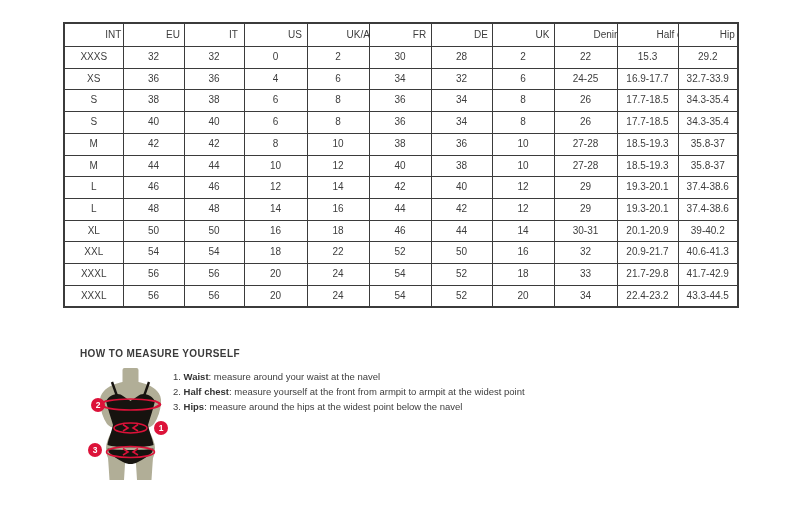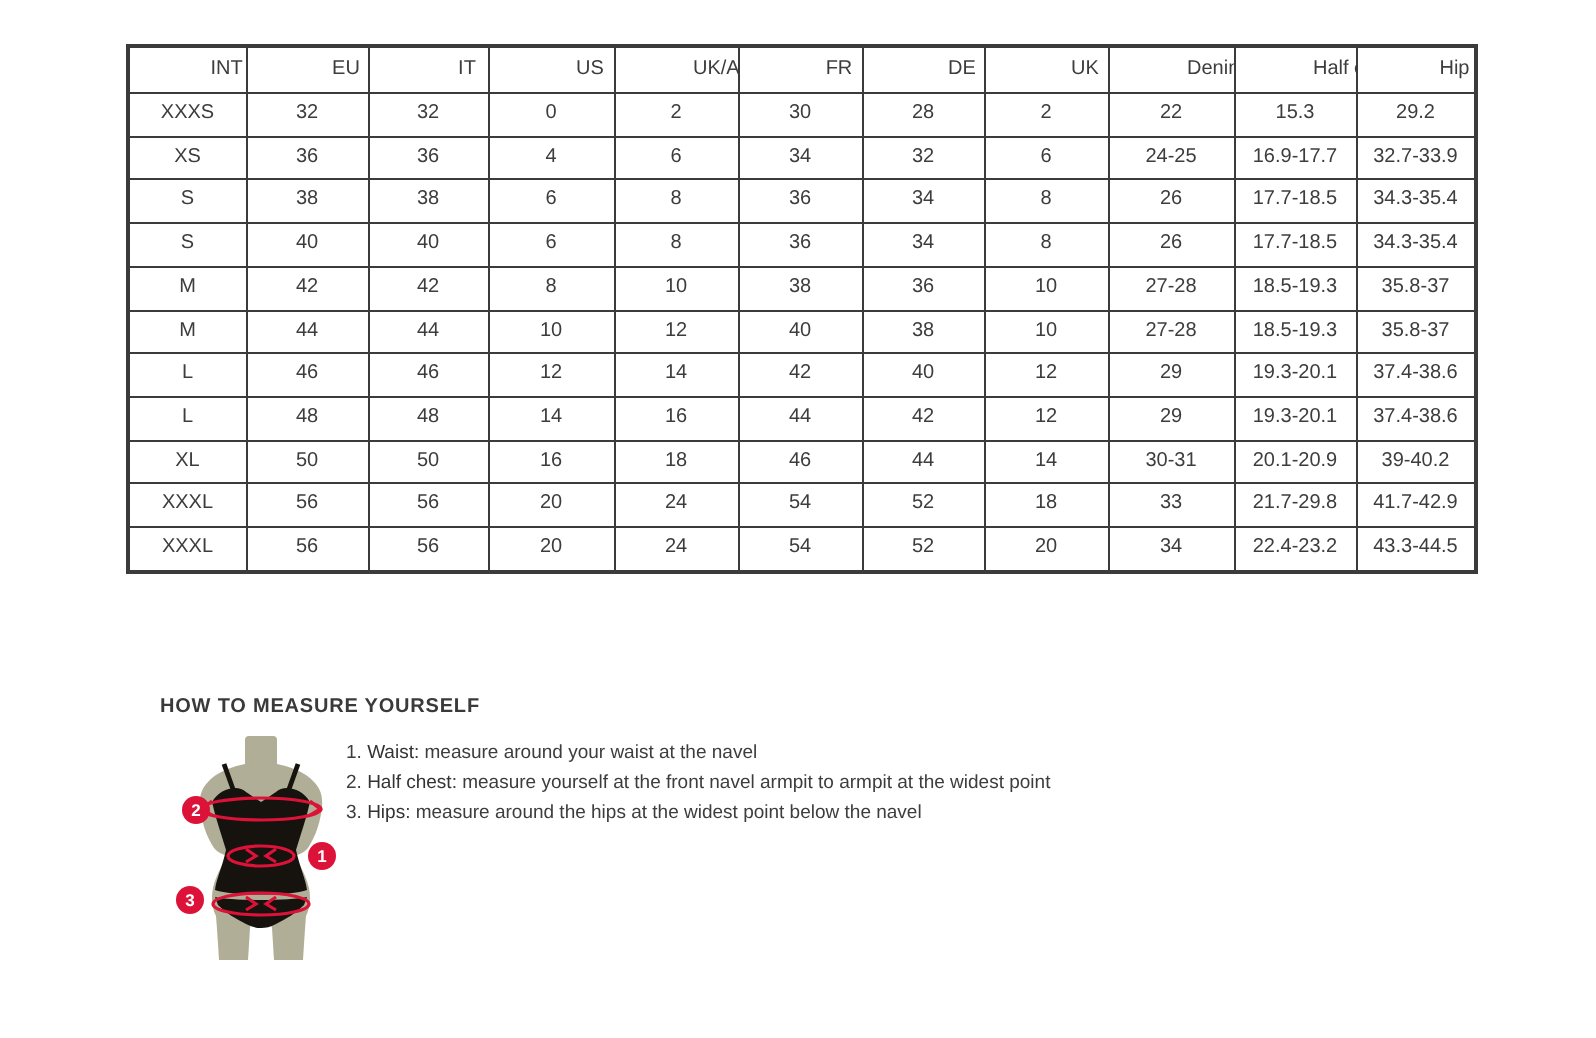--- a/index.html
+++ b/index.html
@@ -17,21 +17,21 @@
       padding:0;height:20.7px;line-height:20.7px;
       white-space:nowrap;overflow:hidden;}
   table.size th{height:22px;line-height:22px;padding-left:39px;}
 
   
   #measure-heading{position:absolute;left:80px;top:348px;
       font-size:10px;font-weight:700;color:#3a3a3a;letter-spacing:.4px;}
   #measure-steps{position:absolute;left:173px;top:369px;width:420px;
       font-size:9.5px;color:#3d3d3d;}
   #measure-steps .step{height:15px;line-height:15px;white-space:nowrap;}
-  #measure-steps .step b{font-weight:400;color:#333;}
+  #measure-steps .step b{font-weight:700;color:#333;}
 
   #figure-wrap{position:absolute;left:86px;top:368px;width:88px;height:114px;}
 </style>
 </head>
 <body>
 
 <div id="page">
 
   <div id="size-table-wrap">
     <table class="size">
@@ -175,20 +175,33 @@
             <td>16</td>
             <td>18</td>
             <td>46</td>
             <td>44</td>
             <td>14</td>
             <td>30-31</td>
             <td>20.1-20.9</td>
             <td>39-40.2</td>
           </tr>
           <tr>
+            <td>XXL</td>
+            <td>54</td>
+            <td>54</td>
+            <td>18</td>
+            <td>22</td>
+            <td>52</td>
+            <td>50</td>
+            <td>16</td>
+            <td>32</td>
+            <td>20.9-21.7</td>
+            <td>40.6-41.3</td>
+          </tr>
+          <tr>
             <td>XXXL</td>
             <td>56</td>
             <td>56</td>
             <td>20</td>
             <td>24</td>
             <td>54</td>
             <td>52</td>
             <td>18</td>
             <td>33</td>
             <td>21.7-29.8</td>
@@ -208,21 +221,21 @@
             <td>43.3-44.5</td>
           </tr>
         </tbody>
     </table>
   </div>
 
   <div id="measure-heading">HOW TO MEASURE YOURSELF</div>
 
   <div id="measure-steps">
       <div class="step"><span>1. </span><b>Waist</b><span>: measure around your waist at the navel</span></div>
-      <div class="step"><span>2. </span><b>Half chest</b><span>: measure yourself at the front navel armpit to armpit at the widest point</span></div>
+      <div class="step"><span>2. </span><b>Half chest</b><span>: measure yourself at the front from armpit to armpit at the widest point</span></div>
       <div class="step"><span>3. </span><b>Hips</b><span>: measure around the hips at the widest point below the navel</span></div>
     </div>
 
   <div id="figure-wrap">
     <svg width="88" height="114" viewBox="0 0 88 114" xmlns="http://www.w3.org/2000/svg">
 
       <path fill="#b1ae97" d="
         M36.5,2 Q36.5,0 38.5,0 L50.5,0 Q52.5,0 52.5,2 L52.5,14
         C58,15 67,18 71,23 C74,26 75.5,30 75,35
         C74.5,42 72,50 68,56 C66,58.5 63,59.5 61,60

